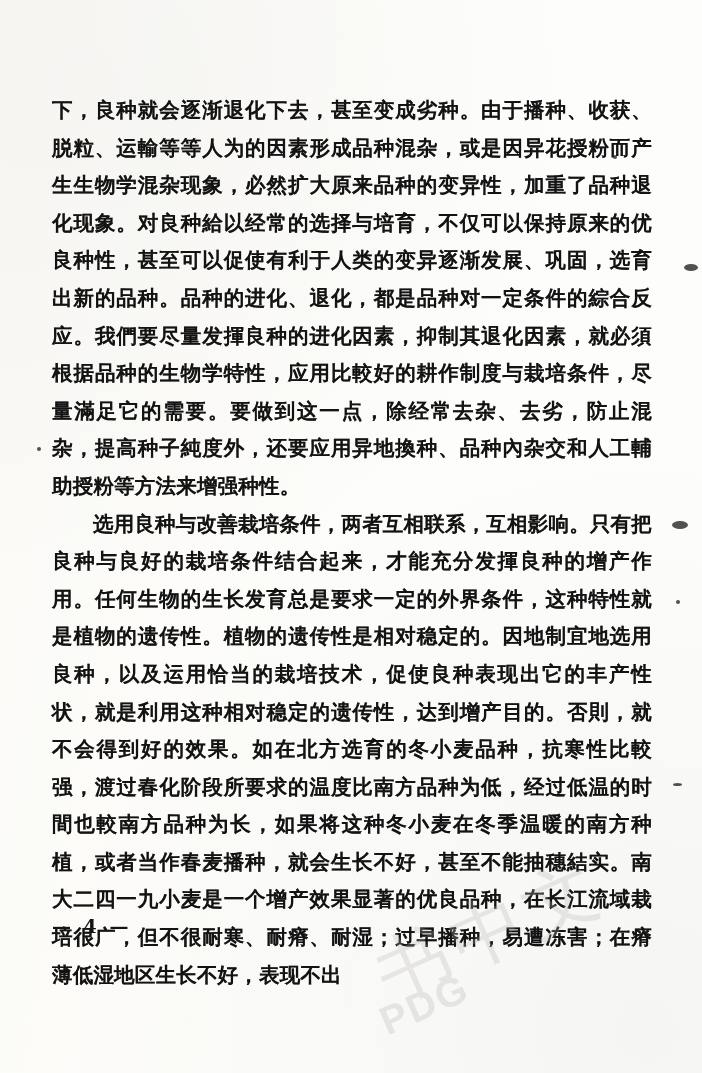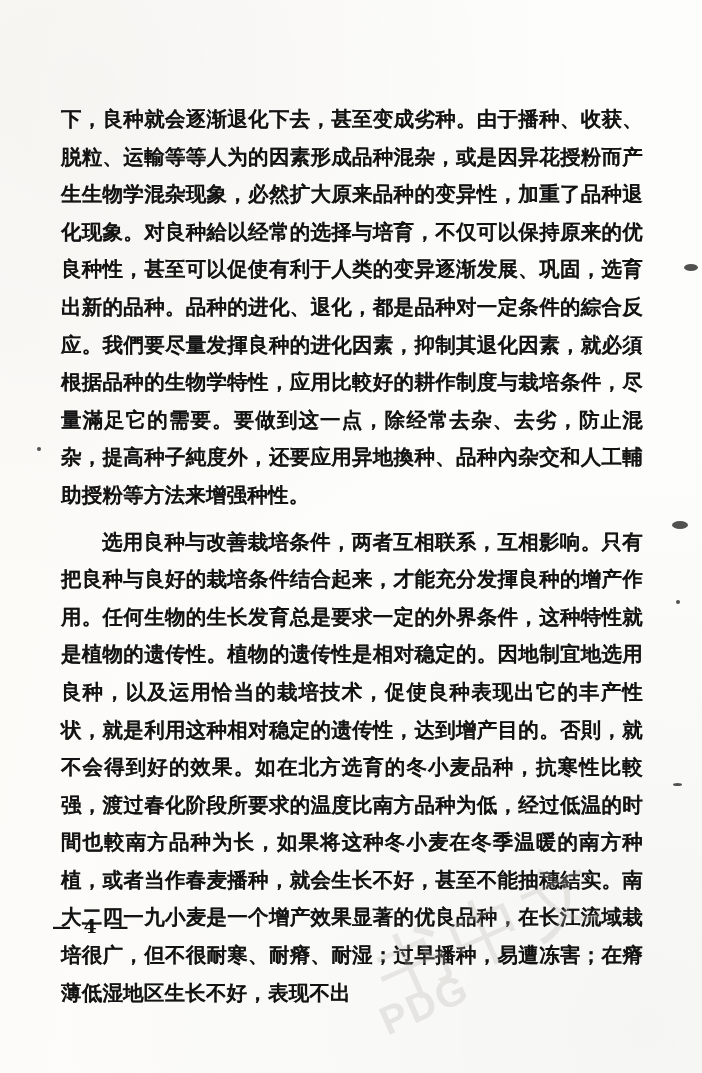--- a/index.html
+++ b/index.html
@@ -36,21 +36,21 @@
     border-radius: 50%;
     opacity: 0.75;
   }
   #text-body {
     position: absolute;
     left: 52px;
     top: 92px;
     width: 600px;
   }
   p.para {
-    margin: 9px;
+    margin: 0;
     font-size: 20.5px;
     line-height: 37.6px;
     color: #131313;
     text-align: justify;
     text-justify: inter-character;
     letter-spacing: 0.2px;
     font-weight: 600;
     text-shadow: 0 0 0.6px rgba(0,0,0,0.5);
   }
   p.para.indent {

